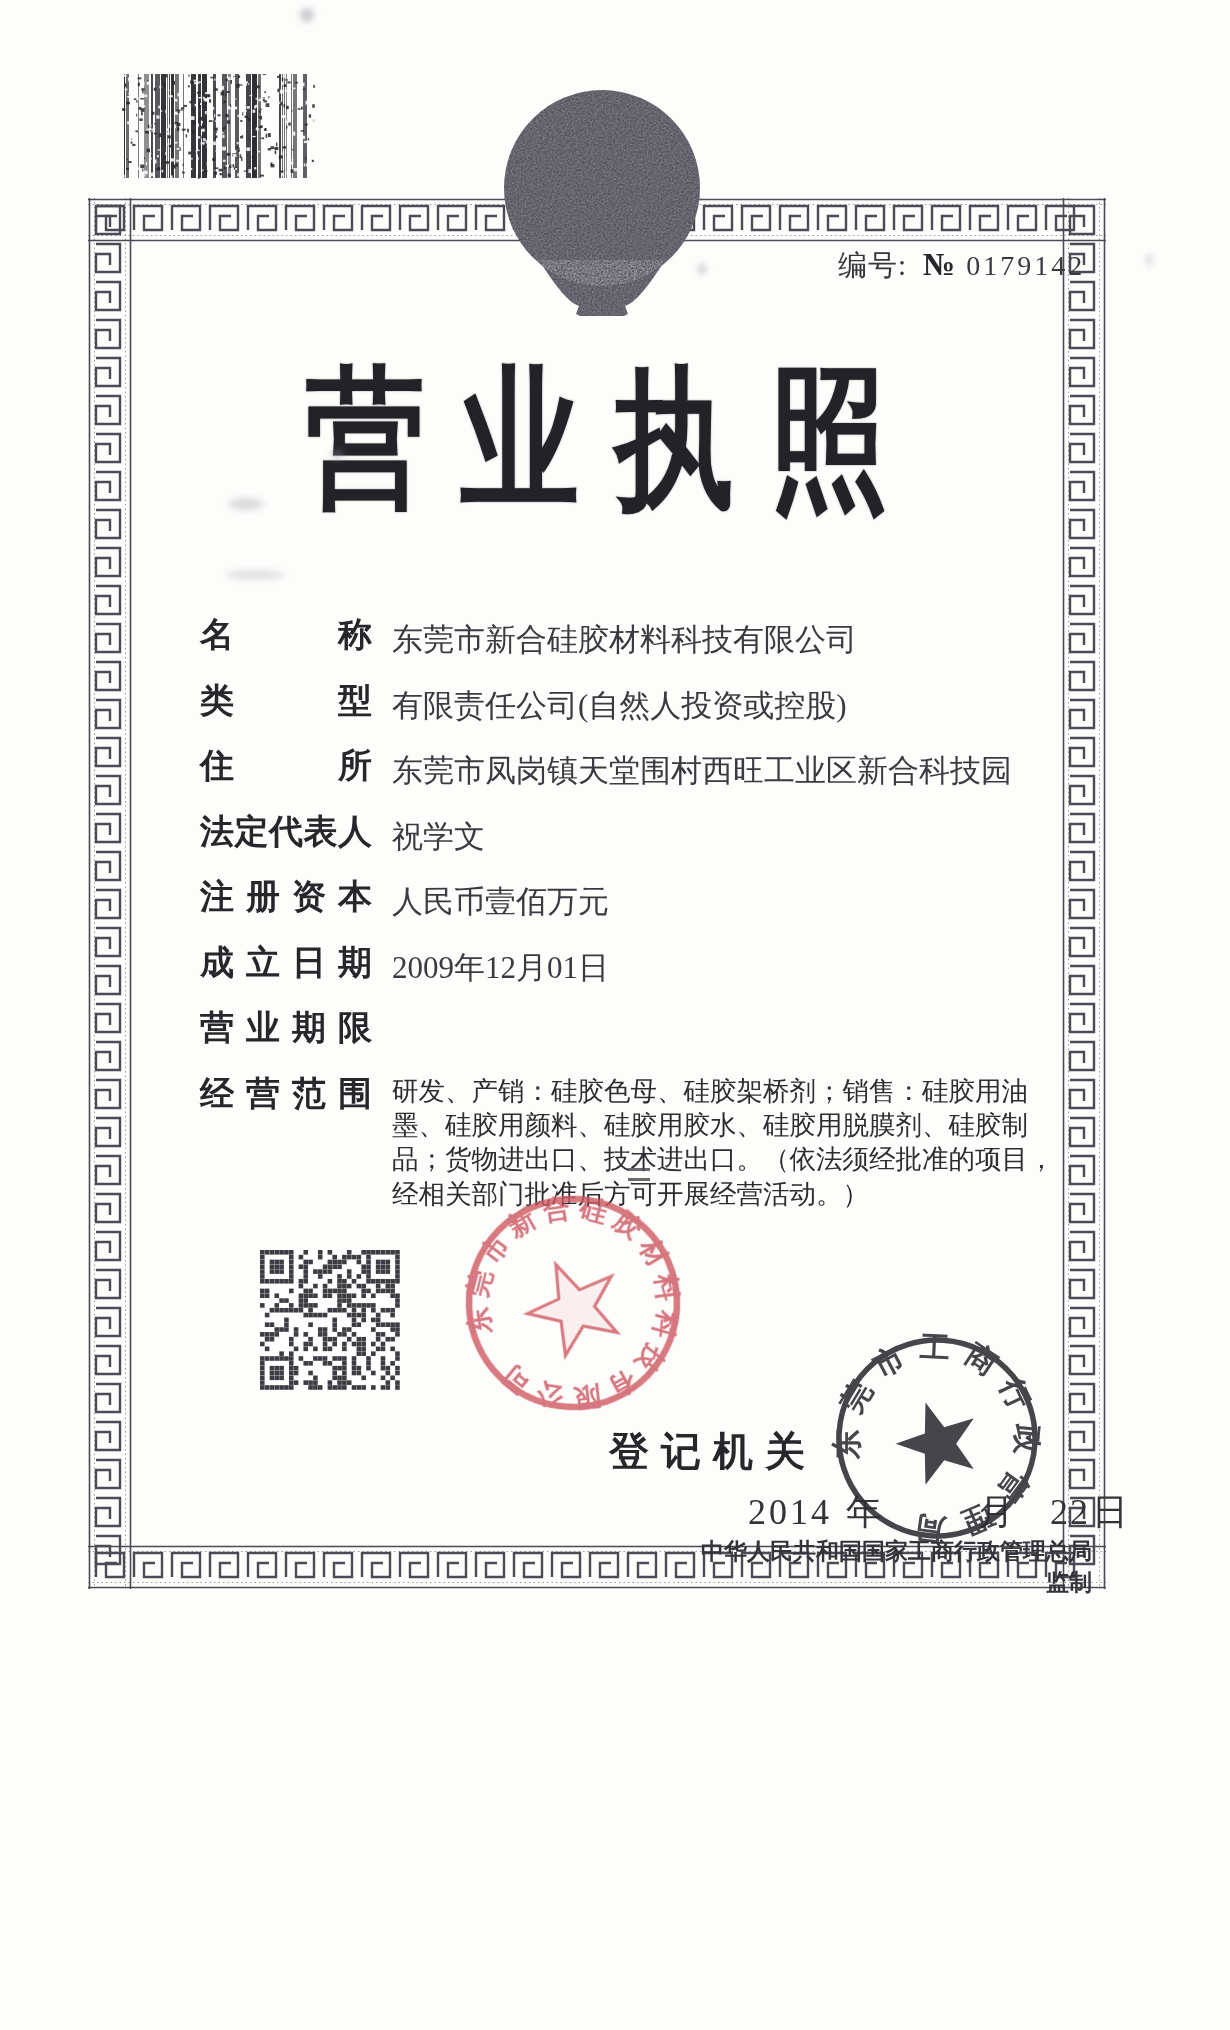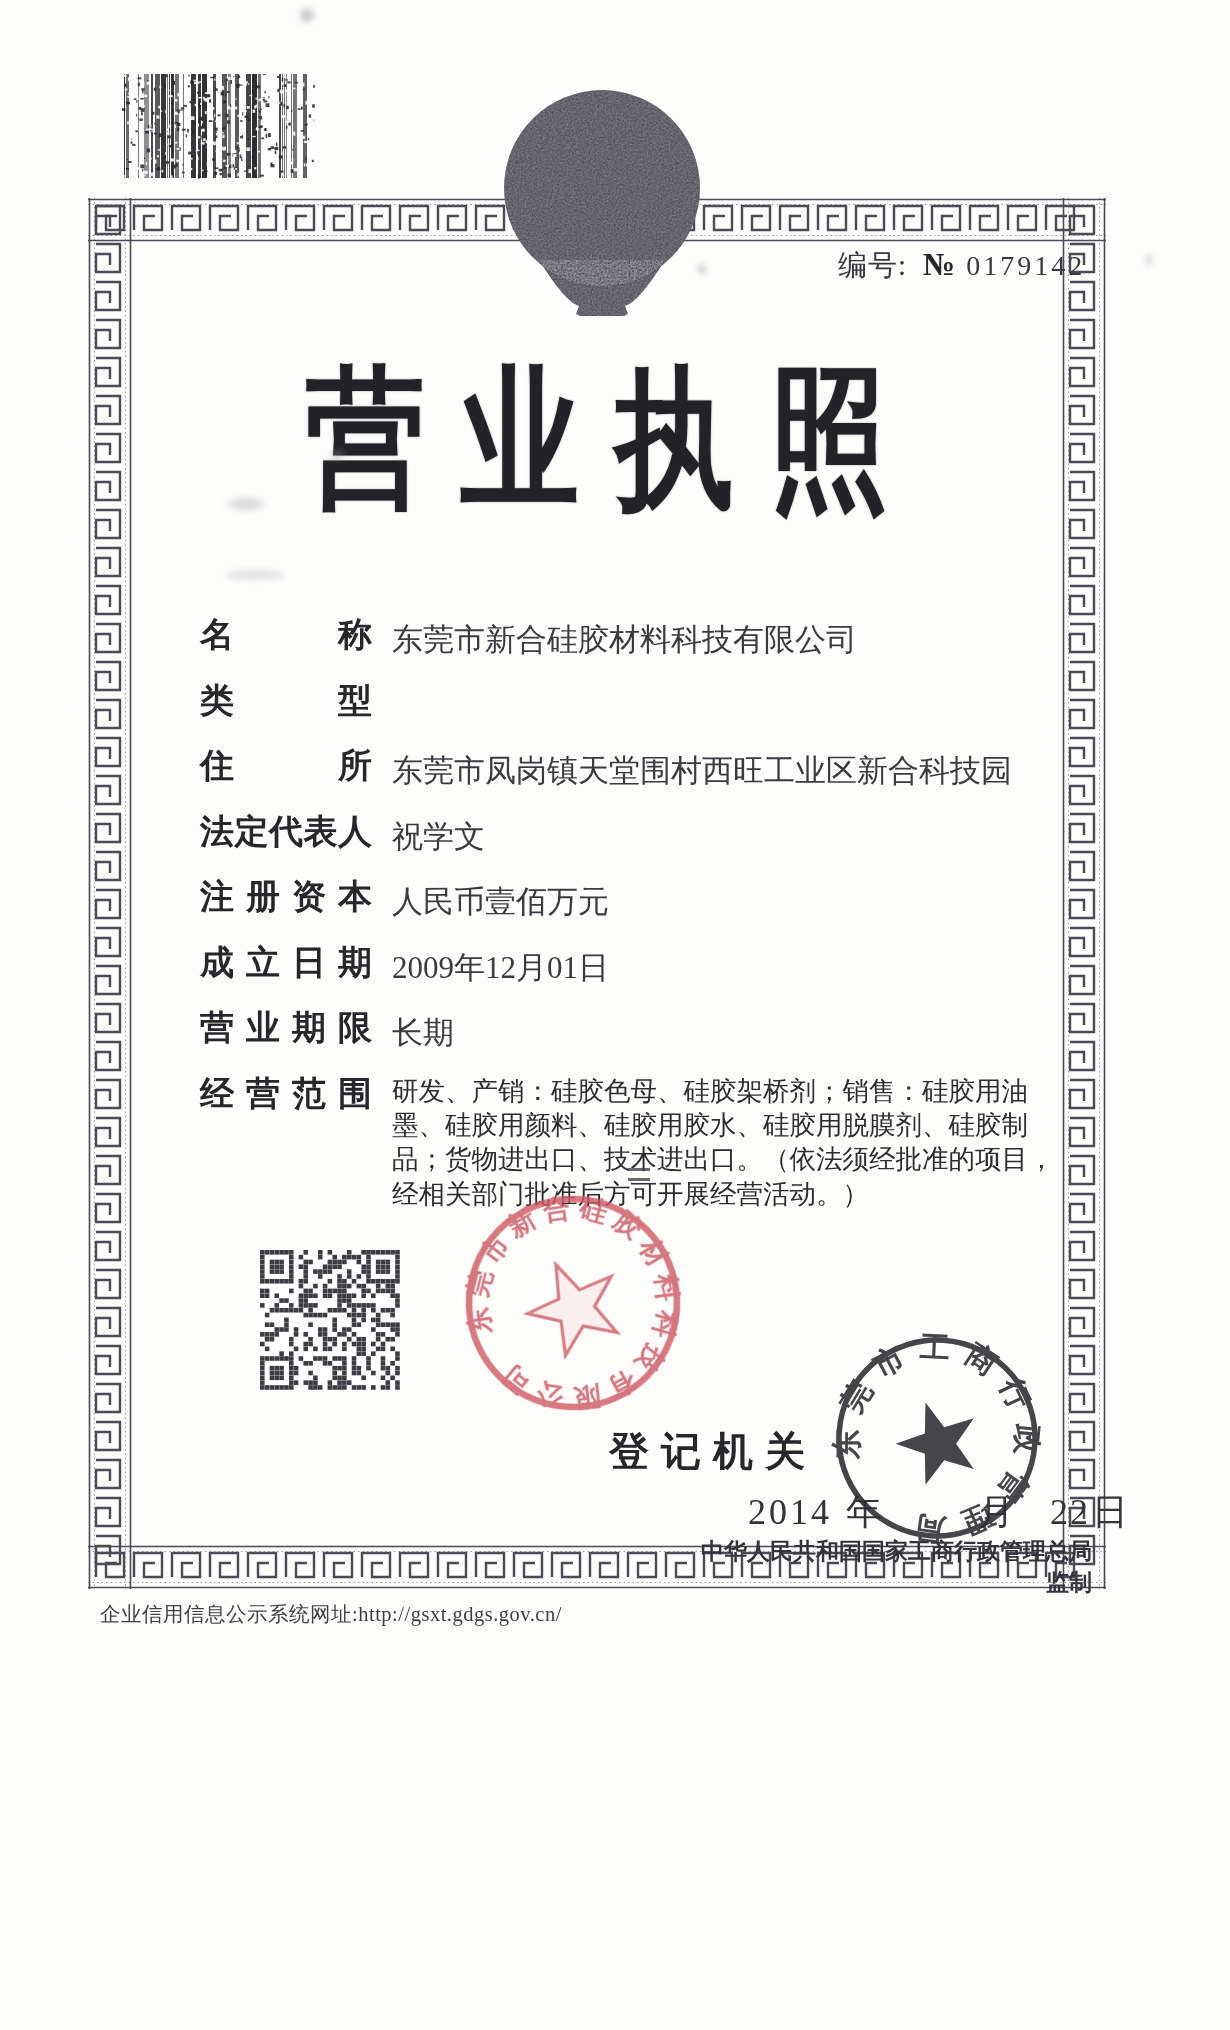--- a/index.html
+++ b/index.html
@@ -687,20 +687,21 @@
           <span>名</span>
           <span>称</span>
         </div>
       <div class="fvalue">东莞市新合硅胶材料科技有限公司</div>
     </div>
     <div class="row">
       <div class="flabel spread">
           <span>类</span>
           <span>型</span>
         </div>
+      <div class="fvalue">有限责任公司(自然人投资或控股)</div>
     </div>
     <div class="row">
       <div class="flabel spread">
           <span>住</span>
           <span>所</span>
         </div>
       <div class="fvalue">东莞市凤岗镇天堂围村西旺工业区新合科技园</div>
     </div>
     <div class="row">
       <div class="flabel spread">
@@ -730,21 +731,20 @@
         </div>
       <div class="fvalue">2009年12月01日</div>
     </div>
     <div class="row">
       <div class="flabel spread">
           <span>营</span>
           <span>业</span>
           <span>期</span>
           <span>限</span>
         </div>
-      <div class="fvalue">长期</div>
     </div>
     <div class="row scope">
       <div class="flabel spread">
           <span>经</span>
           <span>营</span>
           <span>范</span>
           <span>围</span>
         </div>
       <div class="fvalue">研发、产销：硅胶色母、硅胶架桥剂；销售：硅胶用油墨、硅胶用颜料、硅胶用胶水、硅胶用脱膜剂、硅胶制品；货物进出口、技术进出口。（依法须经批准的项目，经相关部门批准后方可开展经营活动。）</div>
     </div>
@@ -1188,21 +1188,20 @@
     </defs>
     <g transform="rotate(-18 115 115)" opacity="0.88">
       <circle cx="115" cy="115" r="98" fill="none" stroke="#2c2c32" stroke-width="5.5"></circle>
       <polygon transform="translate(115,121) scale(0.9)" points="0,-48 11.3,-15.5 45.7,-14.8 18.3,5.9 28.2,38.8 0,19.2 -28.2,38.8 -18.3,5.9 -45.7,-14.8 -11.3,-15.5" fill="#2c2c32"></polygon>
       <text font-size="30" fill="#2c2c32" letter-spacing="13" font-weight="700" font-family="'Liberation Serif',serif">
         <textPath href="#rArc" startOffset="4">东莞市工商行政管理局</textPath>
       </text>
     </g>
   </svg>
 
-  <div id="footer-left" class="abs">企业信用信息公示系统网址:http://gsxt.gdgs.gov.cn/</div>
   <div id="footer-right" class="abs">中华人民共和国国家工商行政管理总局监制</div>
 
   <div class="smudge" style="left:228px;top:498px;width:36px;height:12px;"></div>
   <div class="smudge" style="left:330px;top:450px;width:14px;height:10px;"></div>
   <div class="smudge" style="left:225px;top:570px;width:60px;height:10px;opacity:.28;"></div>
   <div class="smudge" style="left:300px;top:8px;width:14px;height:14px;opacity:.5;"></div>
   <div class="smudge" style="left:698px;top:264px;width:8px;height:10px;opacity:.5;"></div>
   <div class="smudge" style="left:1146px;top:254px;width:6px;height:12px;opacity:.4;"></div>
 </div>
 

